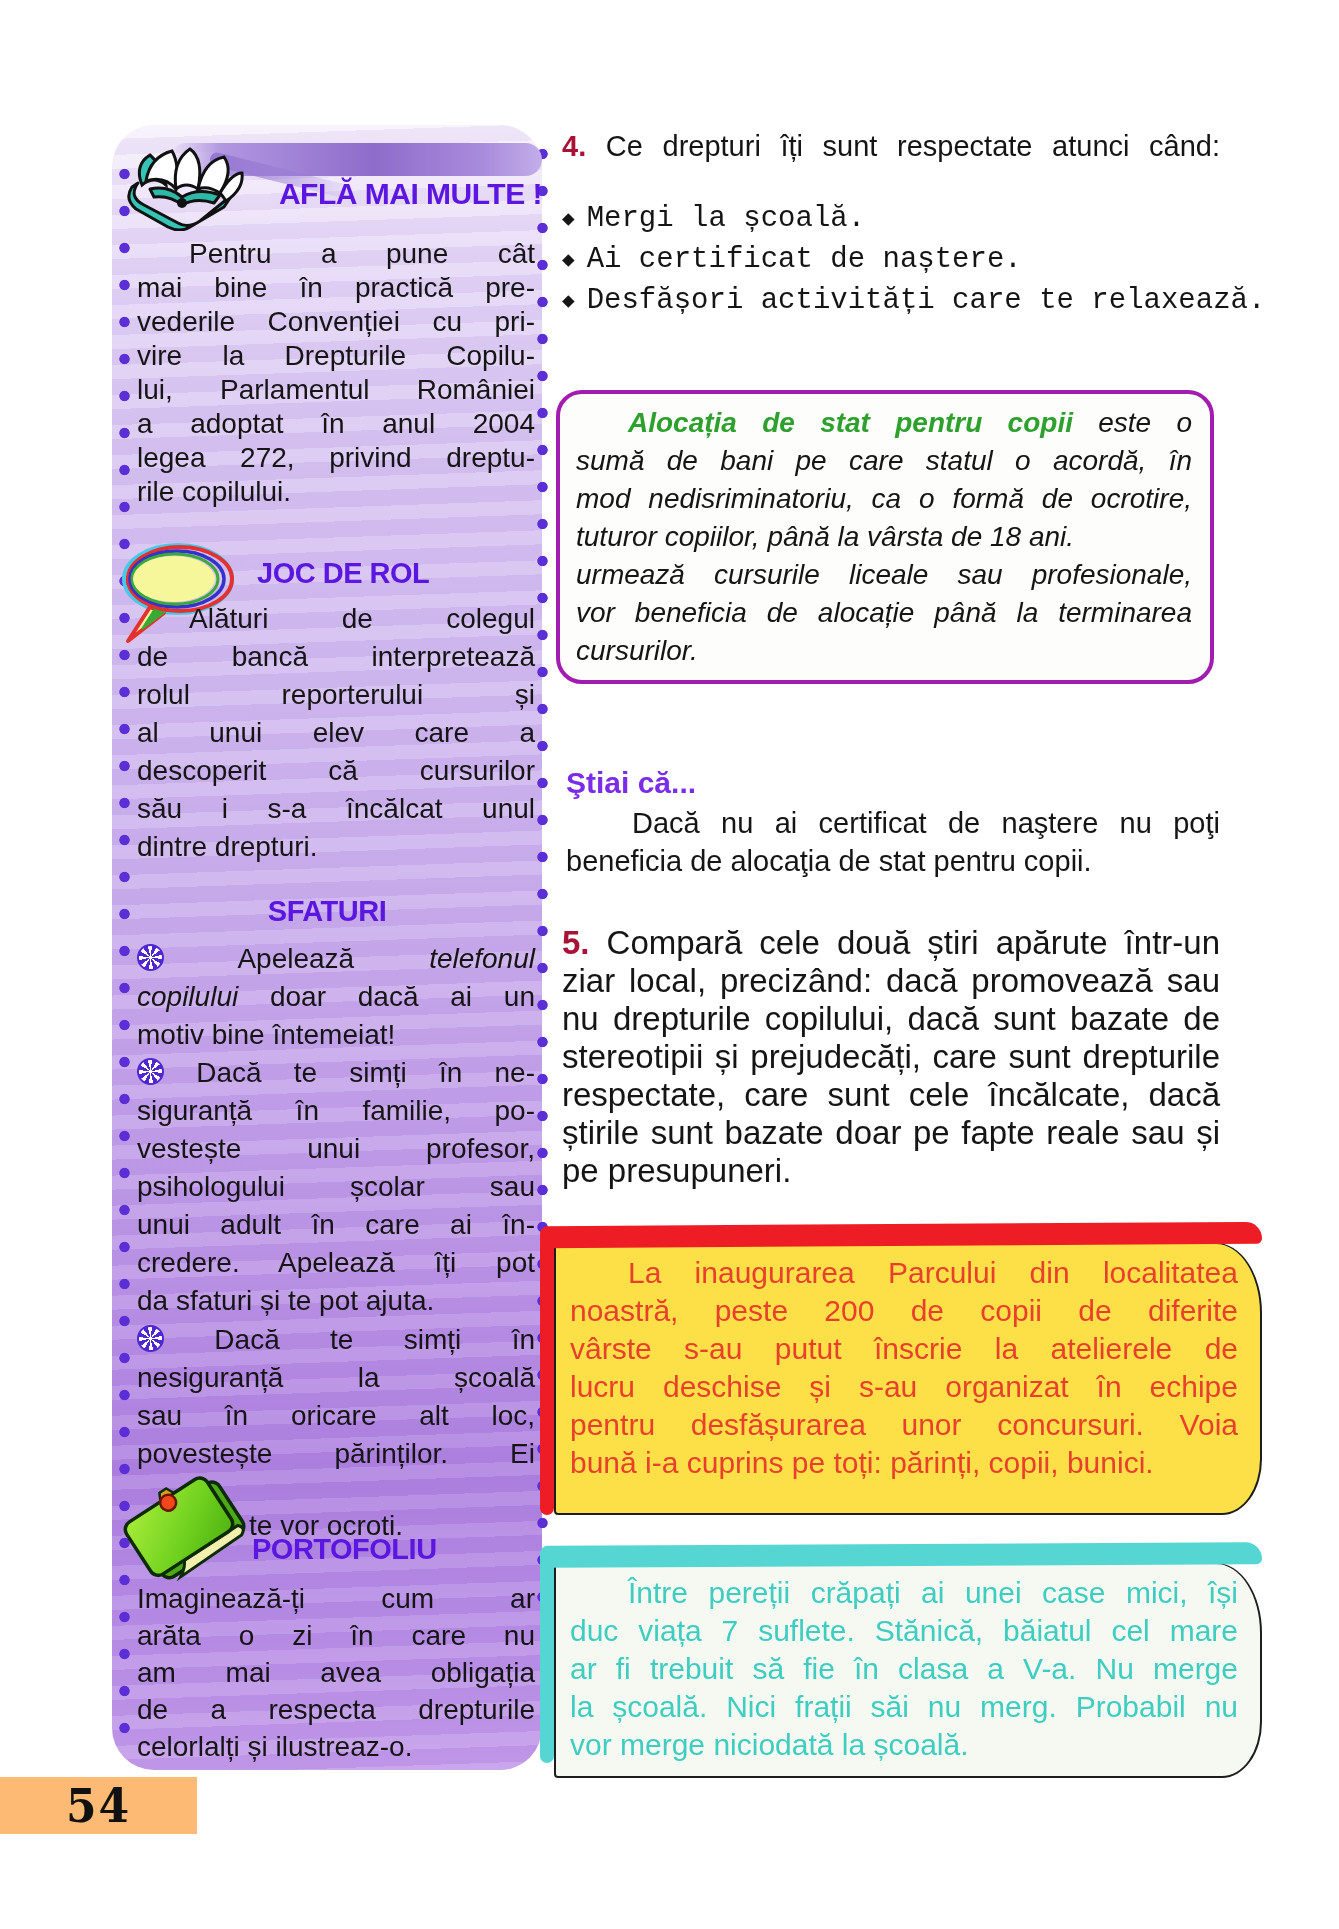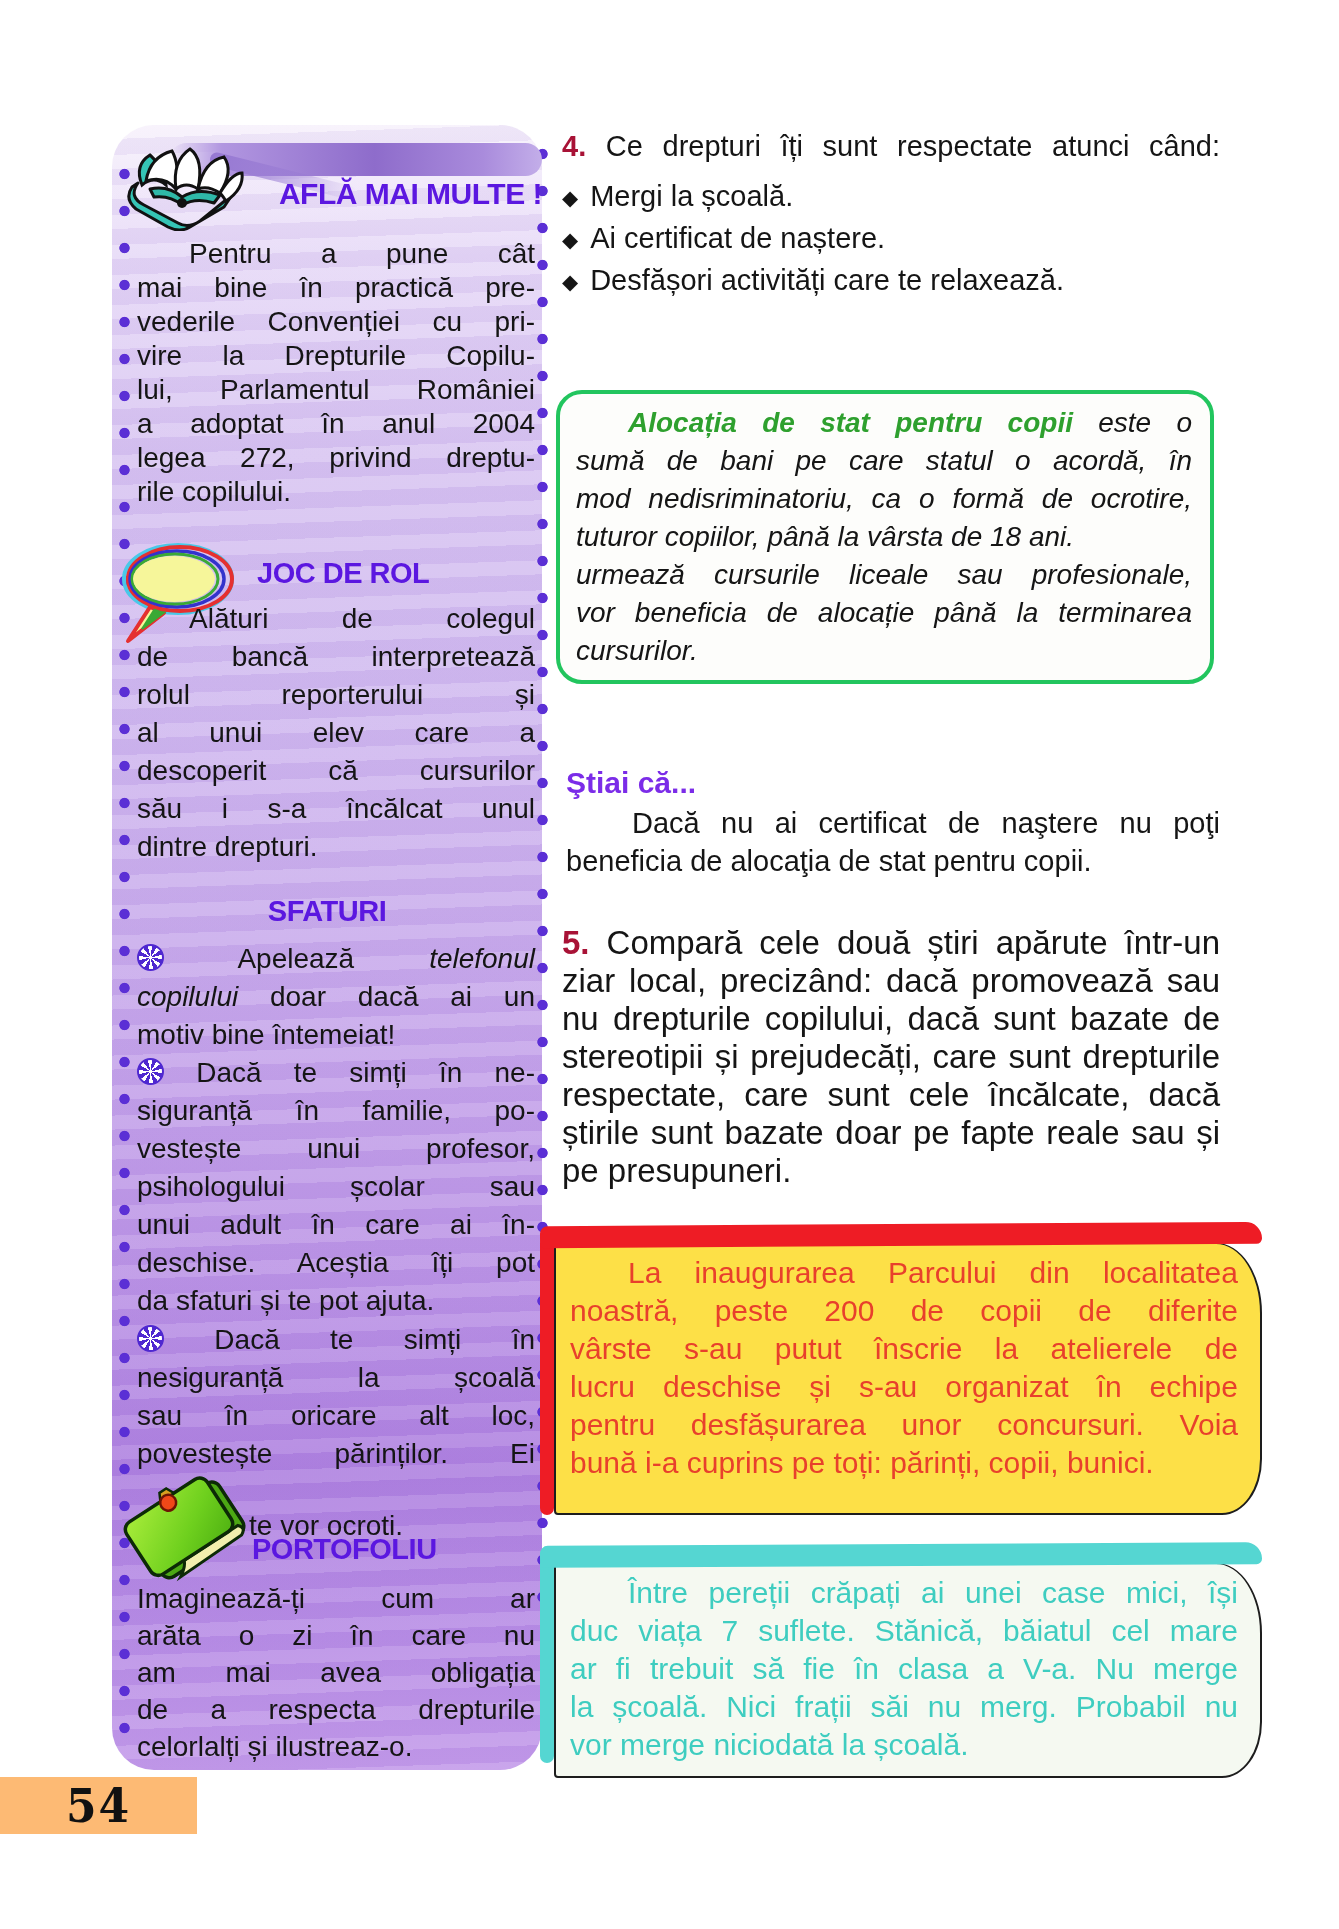--- a/index.html
+++ b/index.html
@@ -56,25 +56,25 @@
     background:repeating-conic-gradient(from 8deg,#4F28D0 0deg 24deg,#ffffff 24deg 45deg);
   }
   #tip3 .ln:last-child{padding-left:112px;margin-top:34px;}
   #folder-icon{position:absolute;left:2px;top:1340px;}
   #port-title{position:absolute;left:140px;top:1408px;font-size:29px;}
   #port-text{top:1455px;line-height:37px;}
   
   #rightcol{position:absolute;left:562px;top:128px;width:658px;}
   .qnum{font-weight:bold;color:#A81236;}
   #q4-header{font-size:29px;line-height:36px;}
-  #q4-list{margin-top:12px;font-size:29px;line-height:40px;}
+  #q4-list{margin-top:35px;font-size:29px;line-height:40px;font-family:Liberation Mono, monospace;}
   .diamond{font-size:21px;margin-right:12px;vertical-align:1px;}
   #info-box{
     position:absolute;left:-6px;top:262px;width:658px;box-sizing:border-box;
-    border:4px solid #22c55e;border-radius:26px;background:#fdfdfb;
+    border:4px solid #a21caf;border-radius:26px;background:#fdfdfb;
     padding:10px 18px 10px 16px;font-style:italic;font-size:28px;line-height:38px;
   }
   .green-em{color:#2EA02E;font-weight:bold;font-style:italic;}
   #stiai{position:absolute;left:4px;top:638px;width:654px;}
   #stiai-title{font-size:30px;color:#7B2CE8;font-weight:bold;margin-bottom:4px;}
   #stiai-text{font-size:29px;line-height:38px;}
   #stiai-text .ind{text-indent:66px;}
   #q5{position:absolute;left:0;top:796px;width:658px;font-size:33px;line-height:38px;}
   
   .newsbox{position:absolute;left:540px;width:722px;}
@@ -174,21 +174,21 @@
     <div class="ln jl"><i>copilului</i> <span>doar dacă ai un</span></div>
     <div class="ln">motiv bine întemeiat!</div>
   </div>
 
   <div id="tip2" class="lc-text">
     <div class="ln jl"><span class="pinwheel"></span> <span>Dacă te simți în ne-</span></div>
     <div class="ln jl">siguranță în familie, po-</div>
     <div class="ln jl">vestește unui profesor,</div>
     <div class="ln jl">psihologului școlar sau</div>
     <div class="ln jl">unui adult în care ai în-</div>
-    <div class="ln jl">deschise. Aceștia îți pot</div>
+    <div class="ln jl">credere. Apelează îți pot</div>
     <div class="ln">da sfaturi și te pot ajuta.</div>
   </div>
 
   <div id="tip3" class="lc-text">
     <div class="ln jl"><span class="pinwheel"></span> <span>Dacă te simți în</span></div>
     <div class="ln jl">nesiguranță la școală</div>
     <div class="ln jl">sau în oricare alt loc,</div>
     <div class="ln jl">povestește părinților. Ei</div>
     <div class="ln">te vor ocroti.</div>
   </div>

